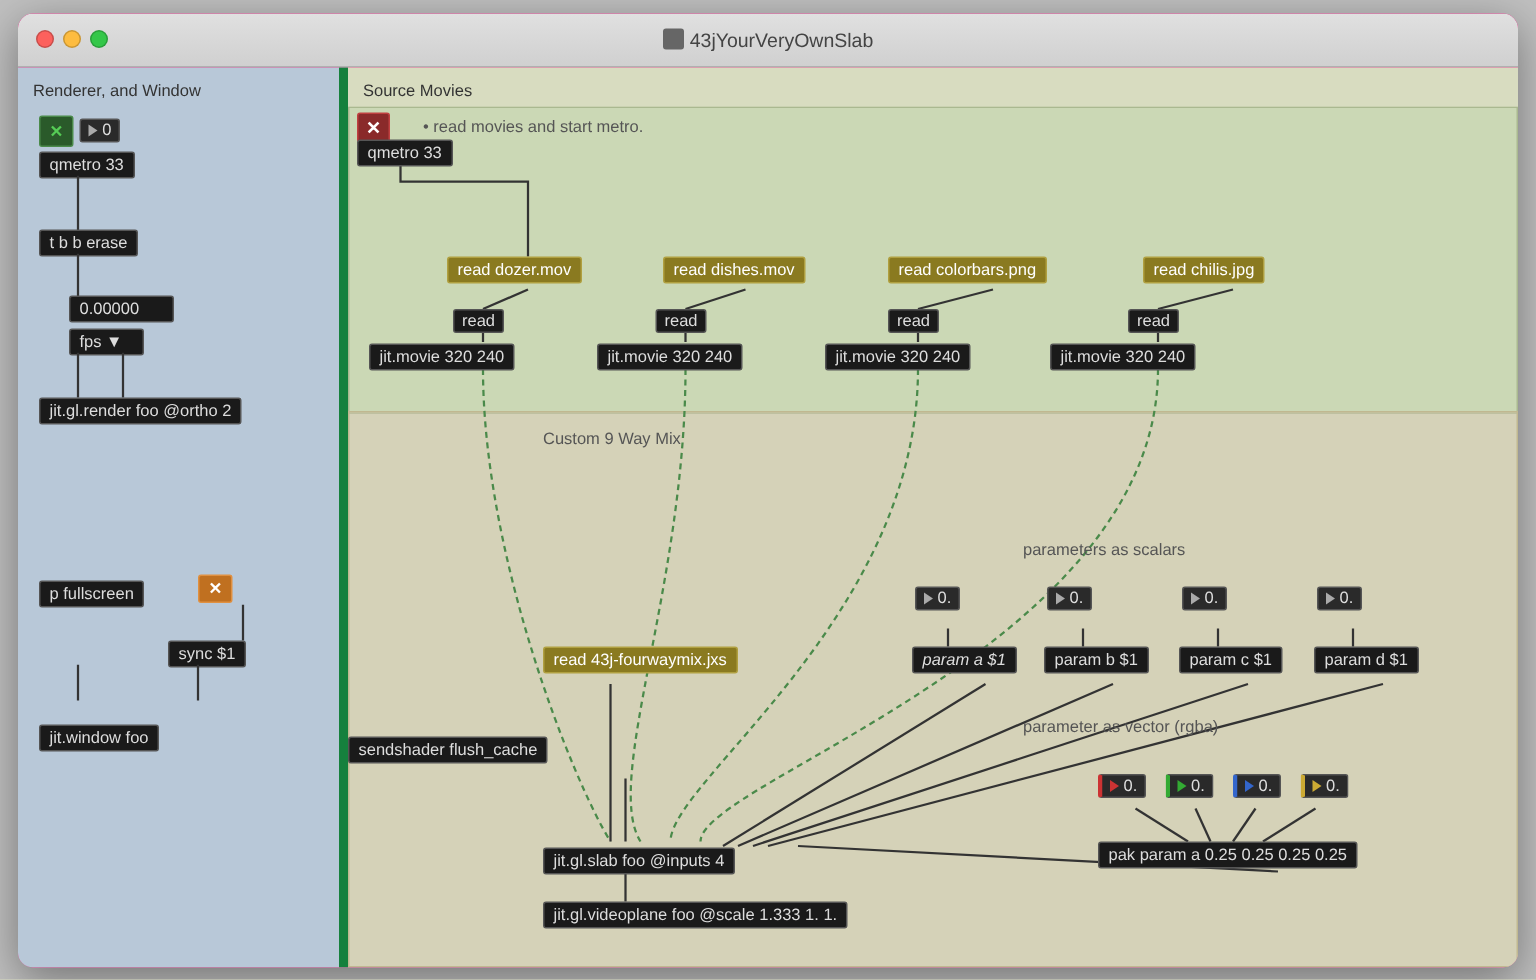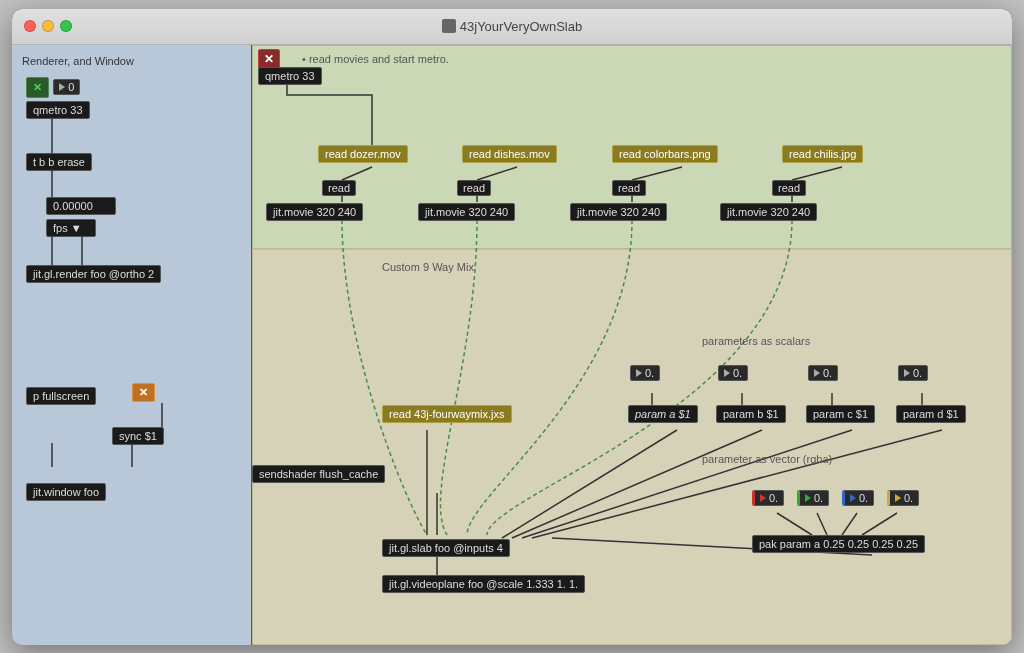--- a/index.html
+++ b/index.html
@@ -58,23 +58,23 @@
       background: #666;
       border-radius: 2px;
       display: inline-block;
     }
     .content {
       display: flex;
       height: 600px;
     }
     
     .left-panel {
-      width: 240px;
+      width: 220px;
       background: #b8c8d8;
-      border-right: 1px solid #15803d;
+      border-right: 6px solid #15803d;
       padding: 10px;
       flex-shrink: 0;
     }
     .panel-title {
       font-size: 11px;
       color: #333;
       margin-bottom: 10px;
       font-weight: normal;
     }
     .play-arrow {
@@ -239,20 +239,21 @@
         <svg style="position:absolute; top:366px; left:0; width:220px; height:80px; pointer-events:none;">
           <line x1="30" y1="0" x2="30" y2="24" stroke="#333" stroke-width="1.5"></line>
           <line x1="110" y1="0" x2="110" y2="24" stroke="#333" stroke-width="1.5"></line>
         </svg>
 
         <div class="pnode dark-node" style="top:390px; left:4px; position:absolute;margin-top:16px;">jit.window foo</div>
       </div>
     </div>
 
     <div class="right-panel">
+      <div class="right-panel-title">Source Movies</div>
 
       <div class="patch-area">
 
         <div style="position:absolute; top:0; left:0; right:0; height:205px; background:rgba(180,210,160,0.35); border:1px solid #aab890;"></div>
 
         <div style="position:absolute; top:203px; left:0; right:0; bottom:0; background:rgba(210,200,175,0.5); border:1px solid #c0b890;"></div>
 
         <svg class="patch-svg">
 
           <path d="M 90 175 C 90 300 150 450 175 490" stroke="#4a8a4a" stroke-width="1.5" fill="none" stroke-dasharray="4,3"></path>

